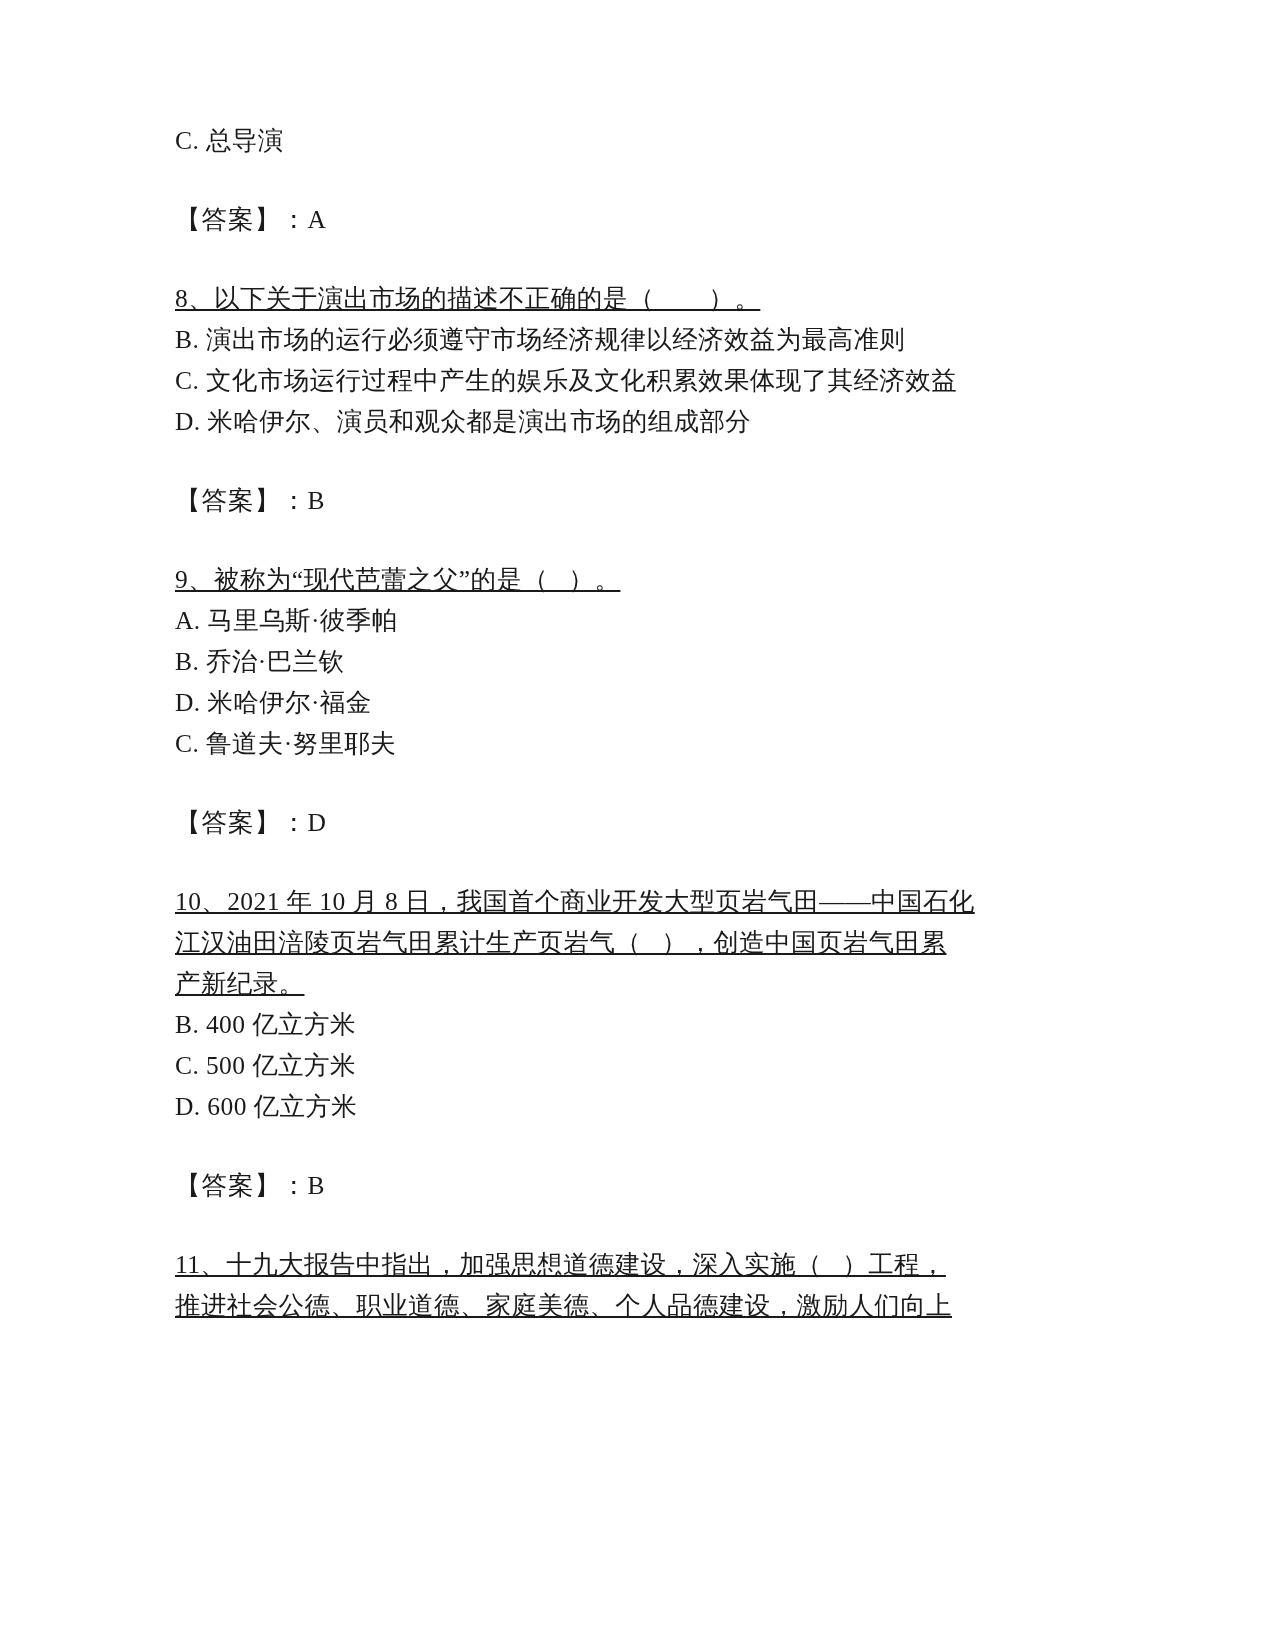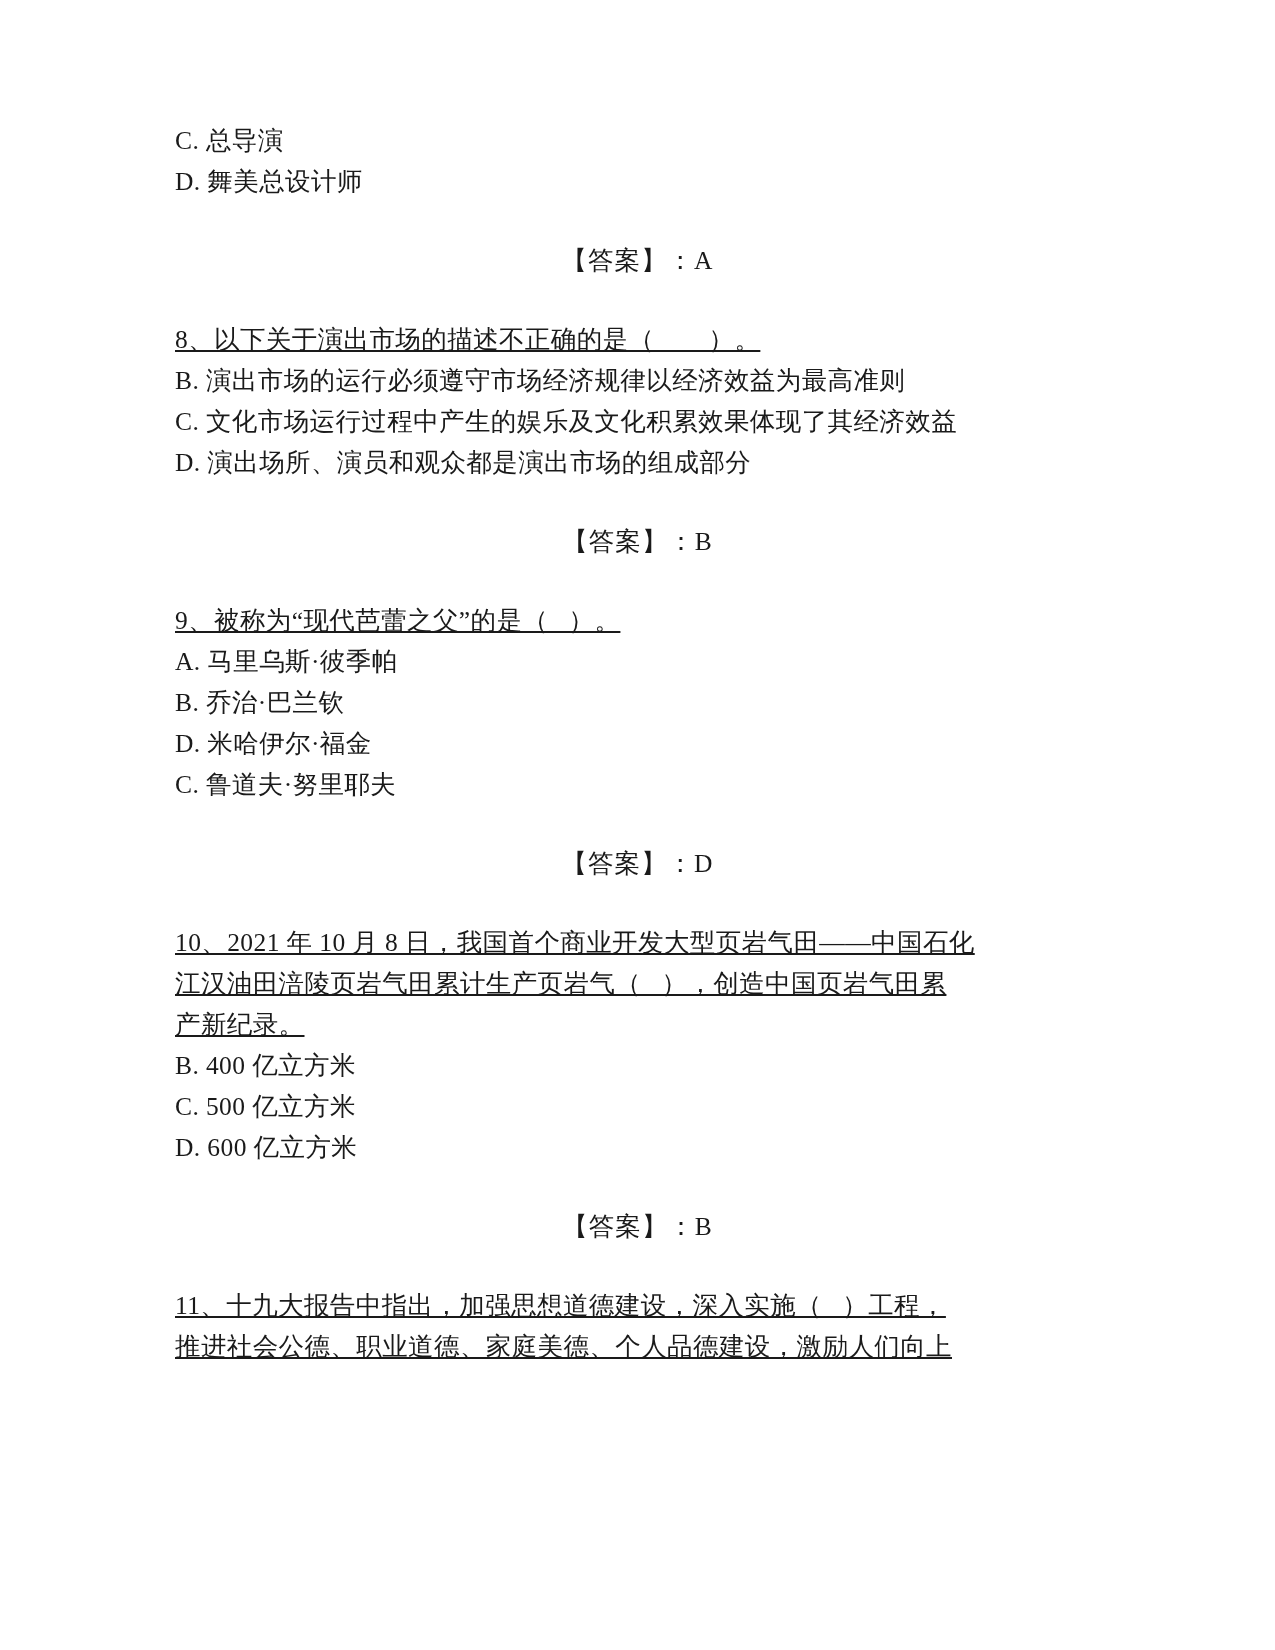--- a/index.html
+++ b/index.html
@@ -33,46 +33,44 @@
     word-break: break-word;
     text-decoration: underline;
   }
   .opt {
     white-space: pre-wrap;
   }
   .answer {
     margin-top: 38px;
     margin-bottom: 38px;
     letter-spacing: 1px;
-    text-align: center;
   }
   .q-stem {
     text-indent: 0;
   }
 </style>
 </head>
 <body>
 
 <div class="page">
   <div class="doc-body">
 
     <div class="q-block">
       <div class="opt">C. 总导演</div>
-      <div class="opt">D. 舞美总设计师</div>
     </div>
 
     <div class="answer">
       <span>【答案】：</span><span>A</span>
     </div>
 
     <div class="q-block">
       <div class="line q-stem">8、以下关于演出市场的描述不正确的是（        ）。</div>
       <div class="opt">B. 演出市场的运行必须遵守市场经济规律以经济效益为最高准则</div>
       <div class="opt">C. 文化市场运行过程中产生的娱乐及文化积累效果体现了其经济效益</div>
-      <div class="opt">D. 演出场所、演员和观众都是演出市场的组成部分</div>
+      <div class="opt">D. 米哈伊尔、演员和观众都是演出市场的组成部分</div>
     </div>
 
     <div class="answer">
       <span>【答案】：</span><span>B</span>
     </div>
 
     <div class="q-block">
       <div class="line q-stem">9、被称为“现代芭蕾之父”的是（   ）。</div>
       <div class="opt">A. 马里乌斯·彼季帕</div>
       <div class="opt">B. 乔治·巴兰钦</div>

